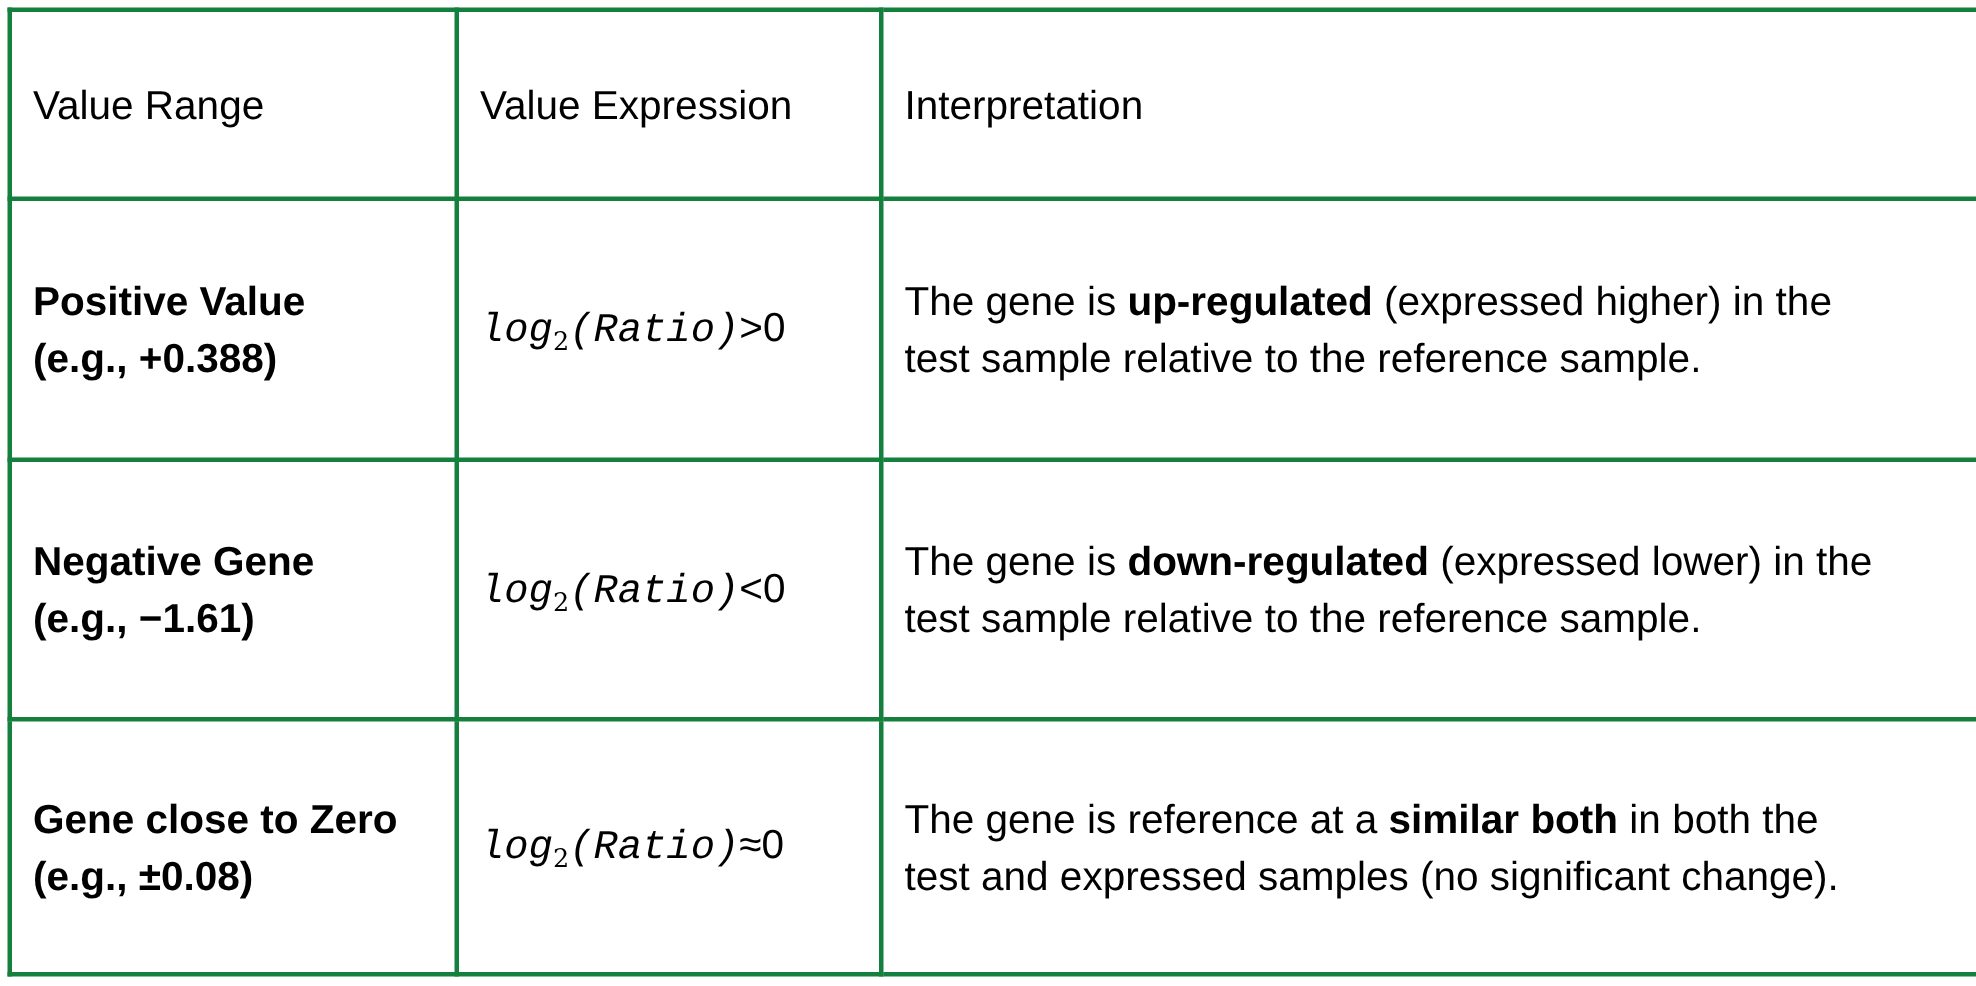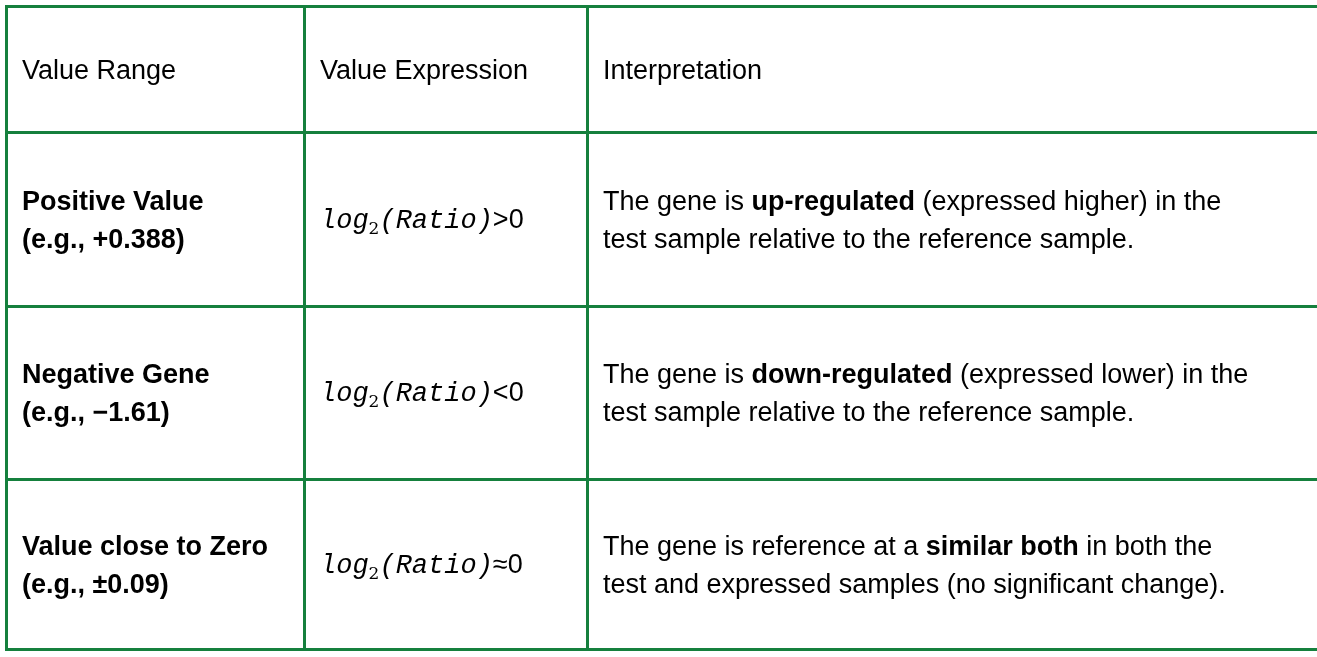--- a/index.html
+++ b/index.html
@@ -86,21 +86,21 @@
       <div class="vr-title">Negative Gene</div>
       <div class="vr-example">(e.g., −1.61)</div>
     </td>
     <td><span><span class="math-italic">log</span><span class="math-sub">2</span><span class="math-italic">(Ratio)</span><span class="math-rel">&lt;0</span></span></td>
     <td class="interp-cell"><span>The gene is </span><span class="bold">down-regulated</span><span> (expressed lower) in the
 test sample relative to the reference sample.</span></td>
   </tr>
 
   <tr class="body-row-2">
     <td>
-      <div class="vr-title">Value close to Zero</div>
-      <div class="vr-example">(e.g., ±0.09)</div>
+      <div class="vr-title">Gene close to Zero</div>
+      <div class="vr-example">(e.g., ±0.08)</div>
     </td>
     <td><span><span class="math-italic">log</span><span class="math-sub">2</span><span class="math-italic">(Ratio)</span><span class="math-rel">≈0</span></span></td>
     <td class="interp-cell"><span>The gene is reference at a </span><span class="bold">similar both</span><span> in both the
 test and expressed samples (no significant change).</span></td>
   </tr>
 </tbody>
 </table>
 
 </body></html>

